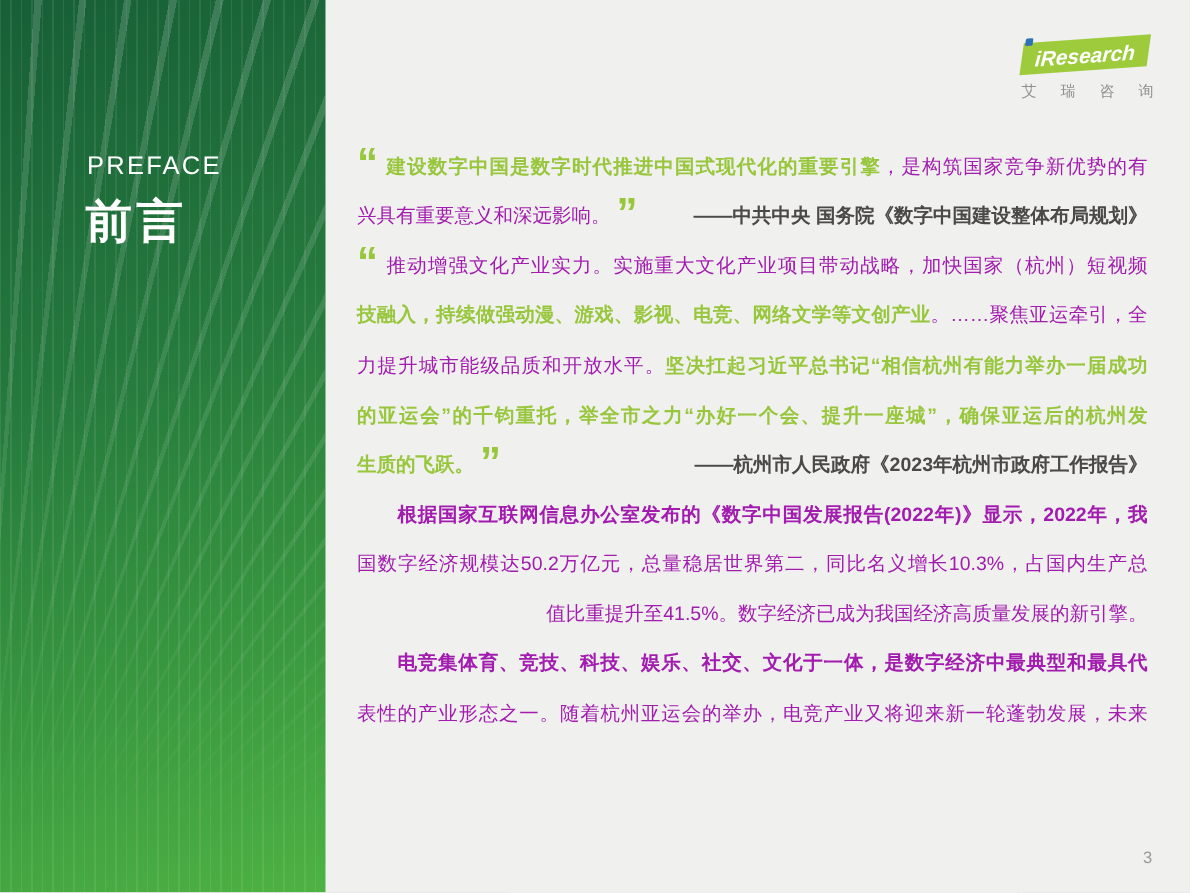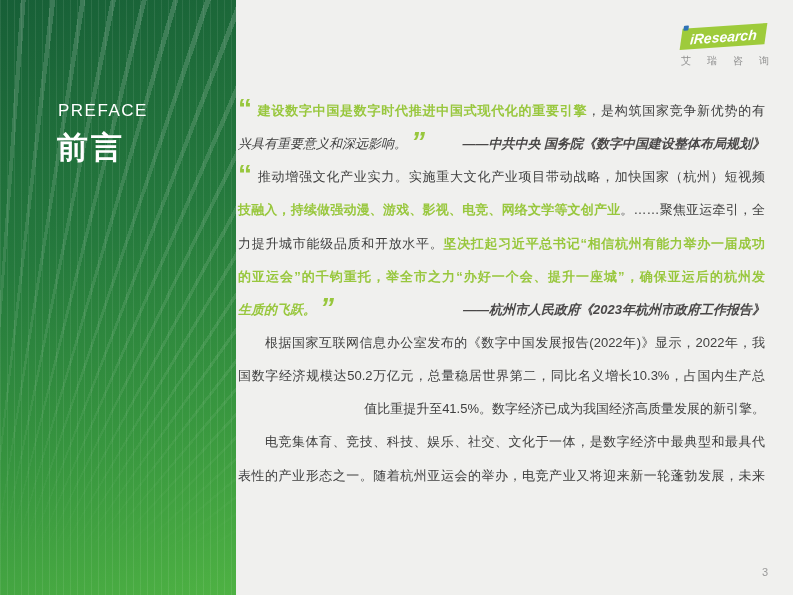--- a/index.html
+++ b/index.html
@@ -9,21 +9,21 @@
   .page {
     position: relative;
     width: 793px; height: 595px;
     background: #f0f0ee;
     overflow: hidden;
   }
 
   
   .sidebar {
     position: absolute; left: 0; top: 0;
-    width: 236px; height: 595px;
+    width: 217px; height: 595px;
     background: linear-gradient(160deg, #175f37 0%, #25793d 40%, #37953f 70%, #4eb243 100%);
     overflow: hidden;
   }
   .sidebar .stripes {
     position: absolute; inset: 0;
     background: repeating-linear-gradient(90deg,
       rgba(255,255,255,0.10) 0 1px, transparent 1px 7px);
     opacity: .8;
   }
   .sidebar .rays {
@@ -74,26 +74,26 @@
     width: 527px;
     font-size: 13px;
     color: #5a5858;
   }
   .line {
     height: 33.15px; line-height: 33.15px;
     white-space: nowrap;
     text-align: right;
   }
   .line.justify { text-align: justify; text-align-last: justify; }
-  .line.indent { text-indent: 27px; }
+  .line.indent { text-indent: 27px; font-weight: bold; }
   .line.flex {
     display: flex; justify-content: space-between; align-items: center;
-    text-align: right; text-align-last: auto; font-style: italic;
+    text-align: right; text-align-last: auto;
   }
-  .seg-dark  { color: #404040; }
+  .seg-dark  { color: #a21caf; }
   .seg-green { color: #98c73d; font-weight: bold; }
   .seg-attrib{ color: #4a4848; font-weight: bold; }
   .q-open, .q-close {
     color: #98c73d; font-weight: bold;
     font-size: 28px; line-height: 0;
     position: relative; top: 3px;
     letter-spacing: -1px;
   }
   .q-open  { margin-right: 6px; }
   .q-close { margin-left: 4px; }

